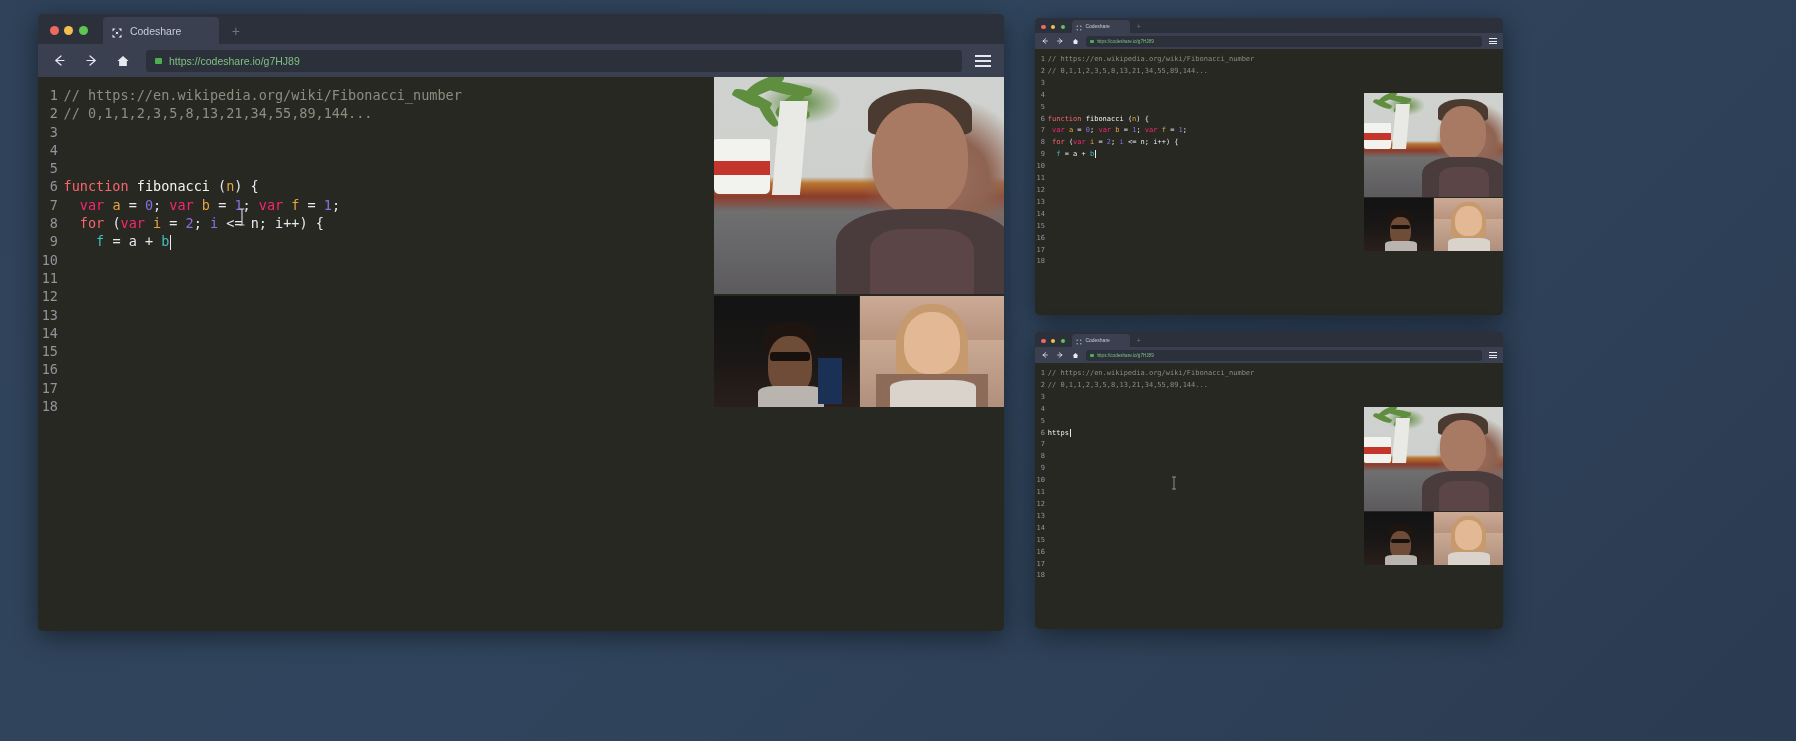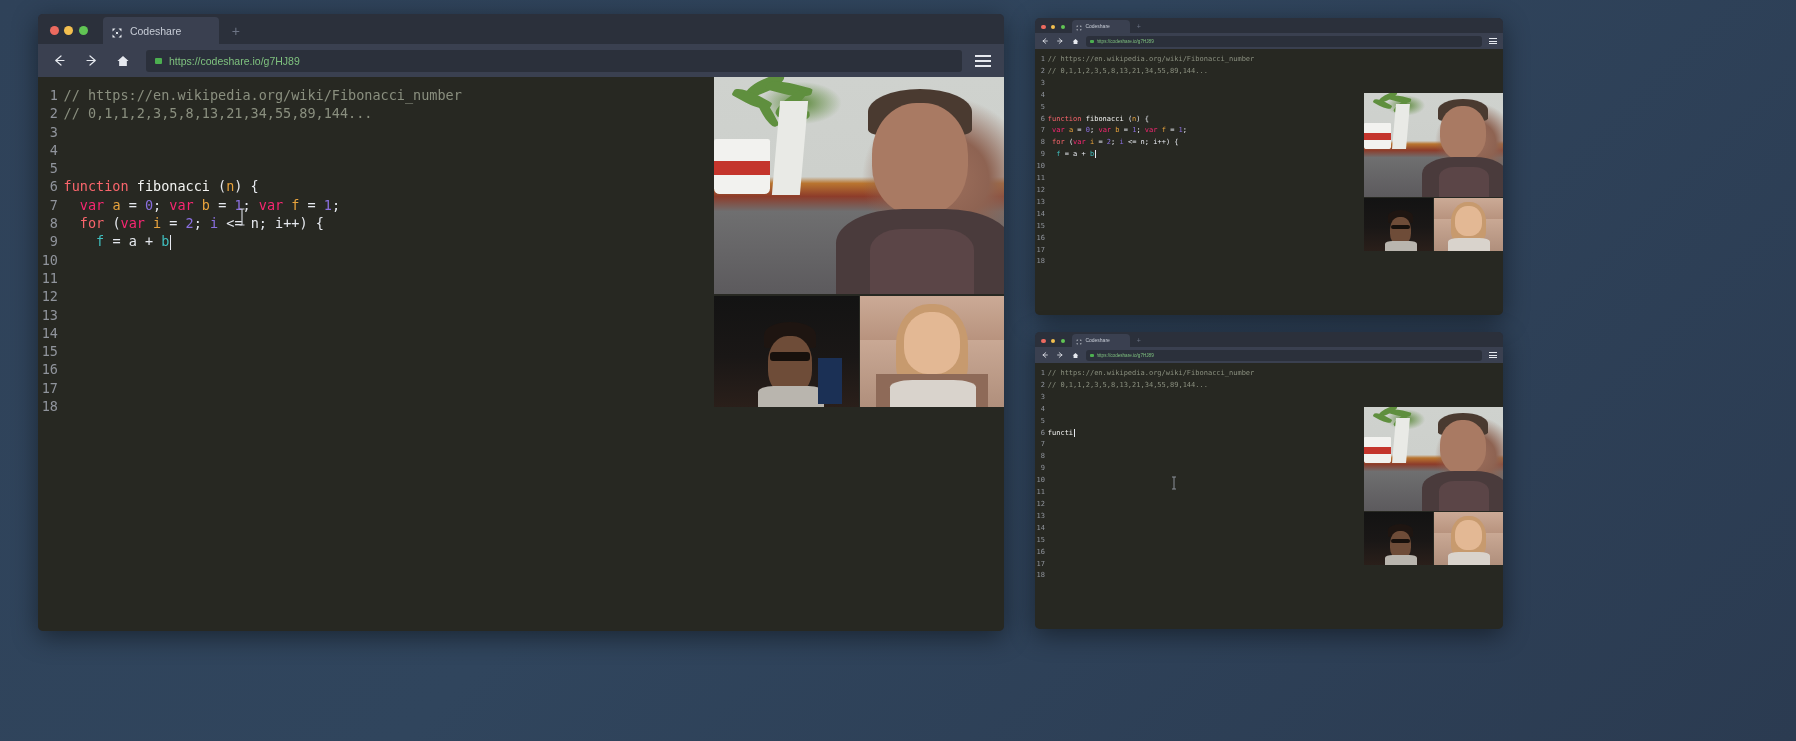--- a/index.html
+++ b/index.html
@@ -334,21 +334,21 @@
         <i style="height:1px;"></i>
     </div>
   </div>
   <div class="editor" style="height:266px;">
     <div class="code" id="code-peer-bottom" style="font-size:7px; line-height:11.9px; padding:5px 0 0 0;">
         <div class="ln"><span class="gut" style="width: 10px; margin-right: 2.8px;">1</span><span class="src"><span class="c-com">// https://en.wikipedia.org/wiki/Fibonacci_number</span></span></div>
         <div class="ln"><span class="gut" style="width: 10px; margin-right: 2.8px;">2</span><span class="src"><span class="c-com">// 0,1,1,2,3,5,8,13,21,34,55,89,144...</span></span></div>
         <div class="ln"><span class="gut" style="width: 10px; margin-right: 2.8px;">3</span><span class="src"></span></div>
         <div class="ln"><span class="gut" style="width: 10px; margin-right: 2.8px;">4</span><span class="src"></span></div>
         <div class="ln"><span class="gut" style="width: 10px; margin-right: 2.8px;">5</span><span class="src"></span></div>
-        <div class="ln"><span class="gut" style="width: 10px; margin-right: 2.8px;">6</span><span class="src"><span class="c-fn">functi</span><span class="caret" style="width: 1px; height: 8px; margin-left: 1px;"></span></span></div>
+        <div class="ln"><span class="gut" style="width: 10px; margin-right: 2.8px;">6</span><span class="src"><span class="c-fn">https</span><span class="caret" style="width: 1px; height: 8px; margin-left: 1px;"></span></span></div>
         <div class="ln"><span class="gut" style="width: 10px; margin-right: 2.8px;">7</span><span class="src"></span></div>
         <div class="ln"><span class="gut" style="width: 10px; margin-right: 2.8px;">8</span><span class="src"></span></div>
         <div class="ln"><span class="gut" style="width: 10px; margin-right: 2.8px;">9</span><span class="src"></span></div>
         <div class="ln"><span class="gut" style="width: 10px; margin-right: 2.8px;">10</span><span class="src"></span></div>
         <div class="ln"><span class="gut" style="width: 10px; margin-right: 2.8px;">11</span><span class="src"></span></div>
         <div class="ln"><span class="gut" style="width: 10px; margin-right: 2.8px;">12</span><span class="src"></span></div>
         <div class="ln"><span class="gut" style="width: 10px; margin-right: 2.8px;">13</span><span class="src"></span></div>
         <div class="ln"><span class="gut" style="width: 10px; margin-right: 2.8px;">14</span><span class="src"></span></div>
         <div class="ln"><span class="gut" style="width: 10px; margin-right: 2.8px;">15</span><span class="src"></span></div>
         <div class="ln"><span class="gut" style="width: 10px; margin-right: 2.8px;">16</span><span class="src"></span></div>

